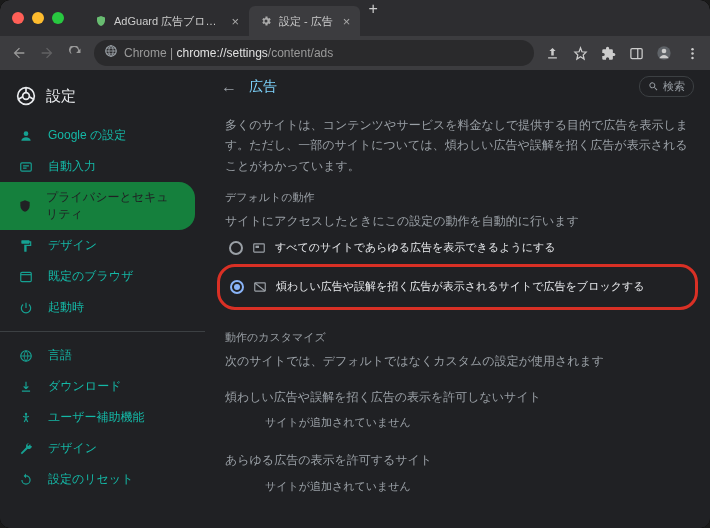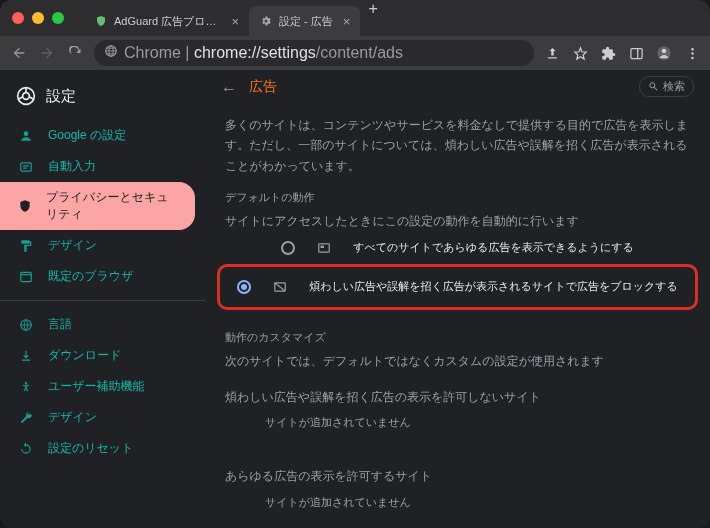--- a/index.html
+++ b/index.html
@@ -14,52 +14,52 @@
 .tabs { display: flex; gap: 0; margin-left: 12px; flex: 1; }
 .tab { display: flex; align-items: center; gap: 6px; padding: 6px 10px; font-size: 11px; color: #ccc; border-radius: 6px 6px 0 0; height: 30px; margin-top: 6px; max-width: 165px; }
 .tab.active { background: #3c3c3f; }
 .tab .favicon { width: 14px; height: 14px; display: flex; align-items: center; justify-content: center; }
 .tab .close { color: #aaa; font-size: 13px; margin-left: 4px; }
 .tab .title { white-space: nowrap; overflow: hidden; text-overflow: ellipsis; flex: 1; font-size: 11px; }
 .newtab { color: #ccc; font-size: 16px; padding: 0 8px; }
 .toolbar { height: 34px; background: #3c3c3f; display: flex; align-items: center; padding: 0 10px; gap: 10px; }
 .nav-btn { color: #9a9a9a; width: 18px; height: 18px; display: flex; align-items: center; justify-content: center; }
 .url-bar { flex: 1; display: flex; align-items: center; gap: 6px; background: #2a2a2c; border-radius: 14px; padding: 4px 10px; height: 26px; }
-.url-text { color: #9a9a9a; font-size: 16px; }
+.url-text { color: #9a9a9a; font-size: 12px; }
 .url-text .host { color: #e0e0e0; }
 .toolbar-right { display: flex; gap: 12px; align-items: center; }
 .tb-icon { color: #ccc; width: 16px; height: 16px; display: flex; align-items: center; justify-content: center; }
 .content { display: flex; height: calc(528px - 70px); background: #202124; }
 .sidebar { width: 205px; background: #202124; padding: 10px 0; overflow-y: auto; }
 .app-title { display: flex; align-items: center; gap: 10px; padding: 6px 16px 14px; }
 .app-title .logo { width: 20px; height: 20px; }
 .app-title .text { color: #e8eaed; font-size: 15px; }
 .side-item { display: flex; align-items: center; gap: 14px; padding: 7px 18px; font-size: 12px; color: #14b8a6; border-radius: 0 16px 16px 0; margin-right: 10px; cursor: pointer; }
-.side-item.active { background: #fca5a5; color: #202124; }
+.side-item.active { background: #15803d; color: #202124; }
 .side-item .icon { width: 16px; height: 16px; display: flex; align-items: center; justify-content: center; opacity: 0.85; }
 .side-item.active .icon { opacity: 1; }
 .side-divider { height: 1px; background: #3c4043; margin: 8px 0; }
 .main { flex: 1; background: #202124; overflow-y: auto; padding: 0 0 20px; }
 .search-row { display: flex; align-items: center; padding: 8px 16px; gap: 10px; }
 .search-icon { color: #9aa0a6; }
 .search-input { flex: 1; background: transparent; border: none; color: #9aa0a6; font-size: 12px; outline: none; }
 .page-head { display: flex; align-items: center; padding: 6px 16px 10px; gap: 12px; }
 .back-arrow { color: #9aa0a6; font-size: 16px; }
-.page-title { color: #f97316; font-size: 14px; flex: 1; }
+.page-title { color: #7dd3fc; font-size: 14px; flex: 1; }
 .search-mini { display: flex; align-items: center; gap: 4px; color: #9aa0a6; font-size: 11px; border: 1px solid #3c4043; border-radius: 10px; padding: 2px 8px; }
 .section { padding: 8px 20px; }
 .desc { color: #9aa0a6; font-size: 12px; line-height: 1.7; }
 .sec-title { color: #9aa0a6; font-size: 11px; margin: 14px 0 6px; }
-.radio-row { display: flex; align-items: center; gap: 21px; padding: 8px 4px; justify-content: center; }
+.radio-row { display: flex; align-items: center; gap: 8px; padding: 8px 4px; }
 .radio { width: 14px; height: 14px; border: 2px solid #9aa0a6; border-radius: 50%; flex-shrink: 0; position: relative; }
 .radio.checked { border-color: #8ab4f8; }
 .radio.checked::after { content: ''; position: absolute; width: 6px; height: 6px; background: #8ab4f8; border-radius: 50%; top: 2px; left: 2px; }
 .radio-icon { width: 16px; height: 16px; color: #9aa0a6; display: flex; align-items: center; justify-content: center; flex-shrink: 0; }
 .radio-label { color: #e8eaed; font-size: 11px; }
-.highlight-box { border: 3px solid #d93025; border-radius: 10px; padding: 4px 6px; margin: 0 -8px; }
+.highlight-box { border: 3px solid #d93025; border-radius: 18px; padding: 4px 6px; margin: 0 -8px; }
 .empty-msg { color: #9aa0a6; font-size: 11px; padding: 8px 0 8px 40px; }
 svg { fill: currentColor; }
 </style>
 </head>
 <body>
 
 <div class="window">
   <div class="titlebar">
     <div class="traffic">
       <div class="dot red"></div>
@@ -197,20 +197,28 @@
             <span>デザイン</span>
           </div>
           <div class="side-item">
             <span class="icon">
               <svg width="14" height="14" viewBox="0 0 24 24">
                 <rect x="3" y="4" width="18" height="16" rx="2" fill="none" stroke="currentColor" stroke-width="2"></rect>
                 <path d="M3 8h18" stroke="currentColor" stroke-width="2"></path>
               </svg>
             </span>
             <span>既定のブラウザ</span>
+          </div>
+          <div class="side-item">
+            <span class="icon">
+              <svg width="14" height="14" viewBox="0 0 24 24">
+                <path d="M12 3v9M7 6a8 8 0 1010 0" fill="none" stroke="currentColor" stroke-width="2"></path>
+              </svg>
+            </span>
+            <span>起動時</span>
           </div>
         </div>
       <div class="side-divider"></div>
       <div id="side-list-2">
           <div class="side-item">
             <span class="icon">
               <svg width="14" height="14" viewBox="0 0 24 24">
                 <circle cx="12" cy="12" r="9" fill="none" stroke="currentColor" stroke-width="2"></circle>
                 <path d="M3 12h18M12 3a14 14 0 010 18M12 3a14 14 0 000 18" stroke="currentColor" stroke-width="1.5" fill="none"></path>
               </svg>
@@ -293,18 +301,18 @@
             <div class="radio-label">煩わしい広告や誤解を招く広告が表示されるサイトで広告をブロックする</div>
           </div>
         </div>
 
         <div class="sec-title" style="margin-top:20px">動作のカスタマイズ</div>
         <div class="desc">次のサイトでは、デフォルトではなくカスタムの設定が使用されます</div>
 
         <div class="desc" style="margin-top:16px;color:#9aa0a6">煩わしい広告や誤解を招く広告の表示を許可しないサイト</div>
         <div class="empty-msg">サイトが追加されていません</div>
 
-        <div class="desc" style="margin-top:28px;color:#9aa0a6">あらゆる広告の表示を許可するサイト</div>
+        <div class="desc" style="margin-top:12px;color:#9aa0a6">あらゆる広告の表示を許可するサイト</div>
         <div class="empty-msg">サイトが追加されていません</div>
       </div>
     </div>
   </div>
 </div>
 
 </body></html>

